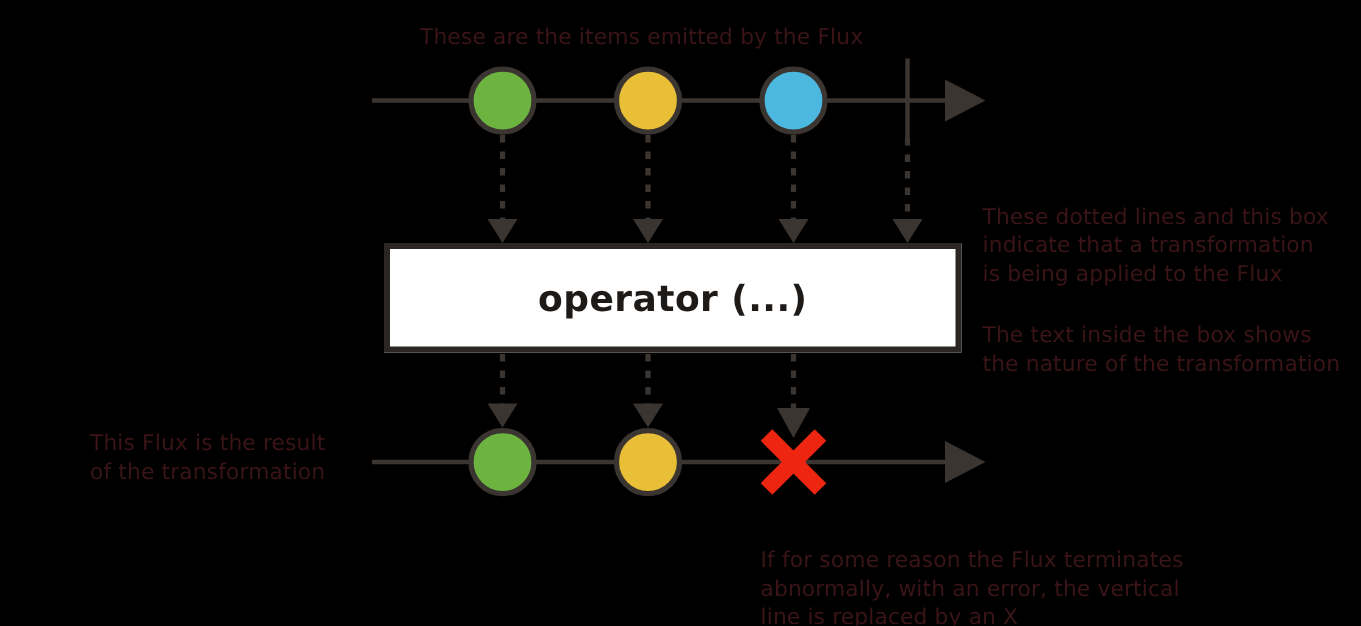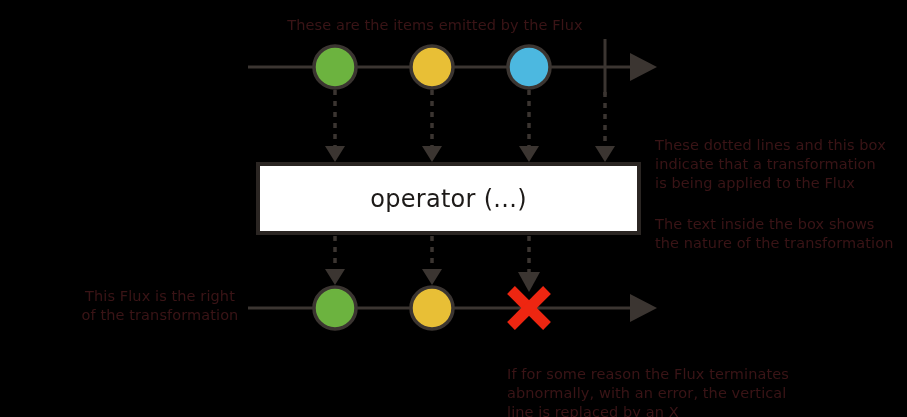--- a/index.html
+++ b/index.html
@@ -1,44 +1,44 @@
 <!DOCTYPE html>
 <html><head>
 <meta charset="utf-8">
 <style>
   html,body{margin:0;padding:0;background:#000;}
   body{width:907px;height:417px;overflow:hidden;
        font-family:"DejaVu Sans","Liberation Sans",sans-serif;}
   #stage{position:relative;width:907px;height:417px;background:#000000;}
   .anno{position:absolute;color:#3a1416;font-size:14.5px;line-height:19px;
         white-space:pre;letter-spacing:0.1px;}
-  .anno.center{text-align:center;}
+  .anno.center{text-align:left;}
   svg.layer{position:absolute;left:0;top:0;width:907px;height:417px;}
   #opbox{position:absolute;left:256px;top:162px;width:385px;height:73px;
          background:#ffffff;border:4px solid #2b2623;box-sizing:border-box;
          display:flex;align-items:center;justify-content:center;}
-  #opbox .label{font-size:24px;font-weight:normal;color:#1d1a18;letter-spacing:0.3px;}
+  #opbox .label{font-size:24px;font-weight:bold;color:#1d1a18;letter-spacing:0.3px;}
 </style>
 </head>
 <body>
 
 <div id="stage">
 
 
   <div class="anno center" style="left:280px;top:16px;width:310px;">These are the items emitted by the Flux</div>
 
 
   <div class="anno" style="left:655px;top:136px;width:250px;">These dotted lines and this box
 indicate that a transformation
 is being applied to the Flux</div>
 
   <div class="anno" style="left:655px;top:215px;width:250px;">The text inside the box shows
 the nature of the transformation</div>
 
-  <div class="anno center" style="left:60px;top:287px;width:200px;">This Flux is the right
+  <div class="anno center" style="left:60px;top:287px;width:200px;">This Flux is the result
 of the transformation</div>
 
   <div class="anno" style="left:507px;top:349px;width:400px;margin-top:16px;">If for some reason the Flux terminates
 abnormally, with an error, the vertical
 line is replaced by an X</div>
 
   <svg class="layer" viewBox="0 0 907 417">
 
     <g>
       <line x1="248" y1="67" x2="636" y2="67" stroke="#3b3531" stroke-width="3"></line>

